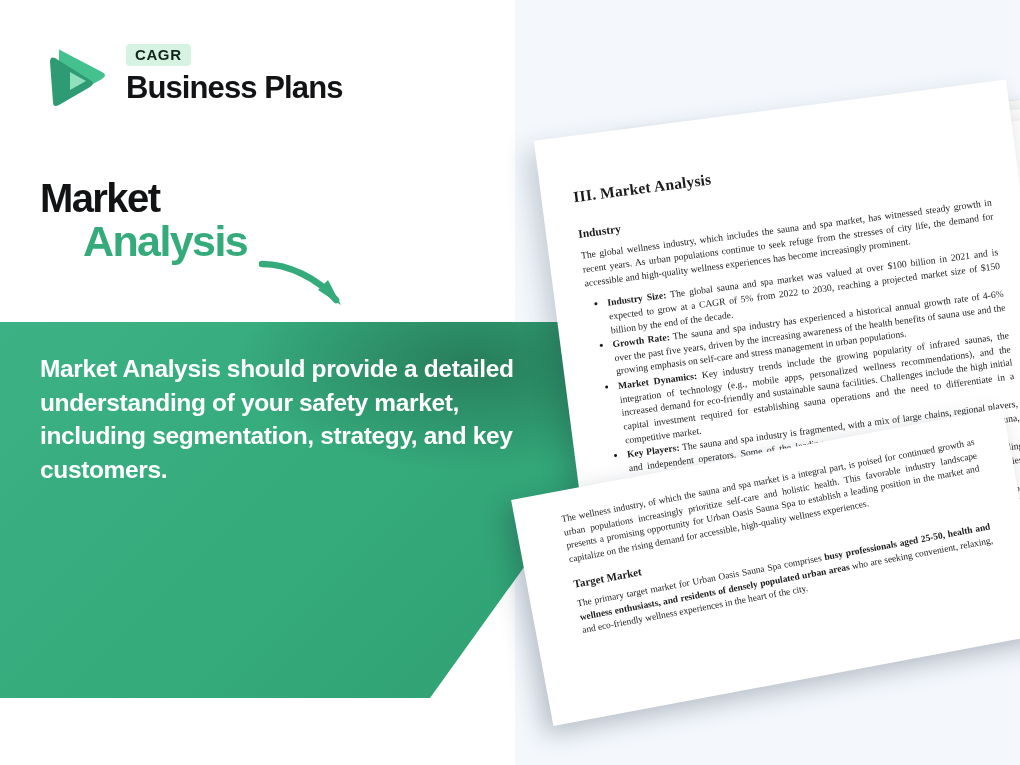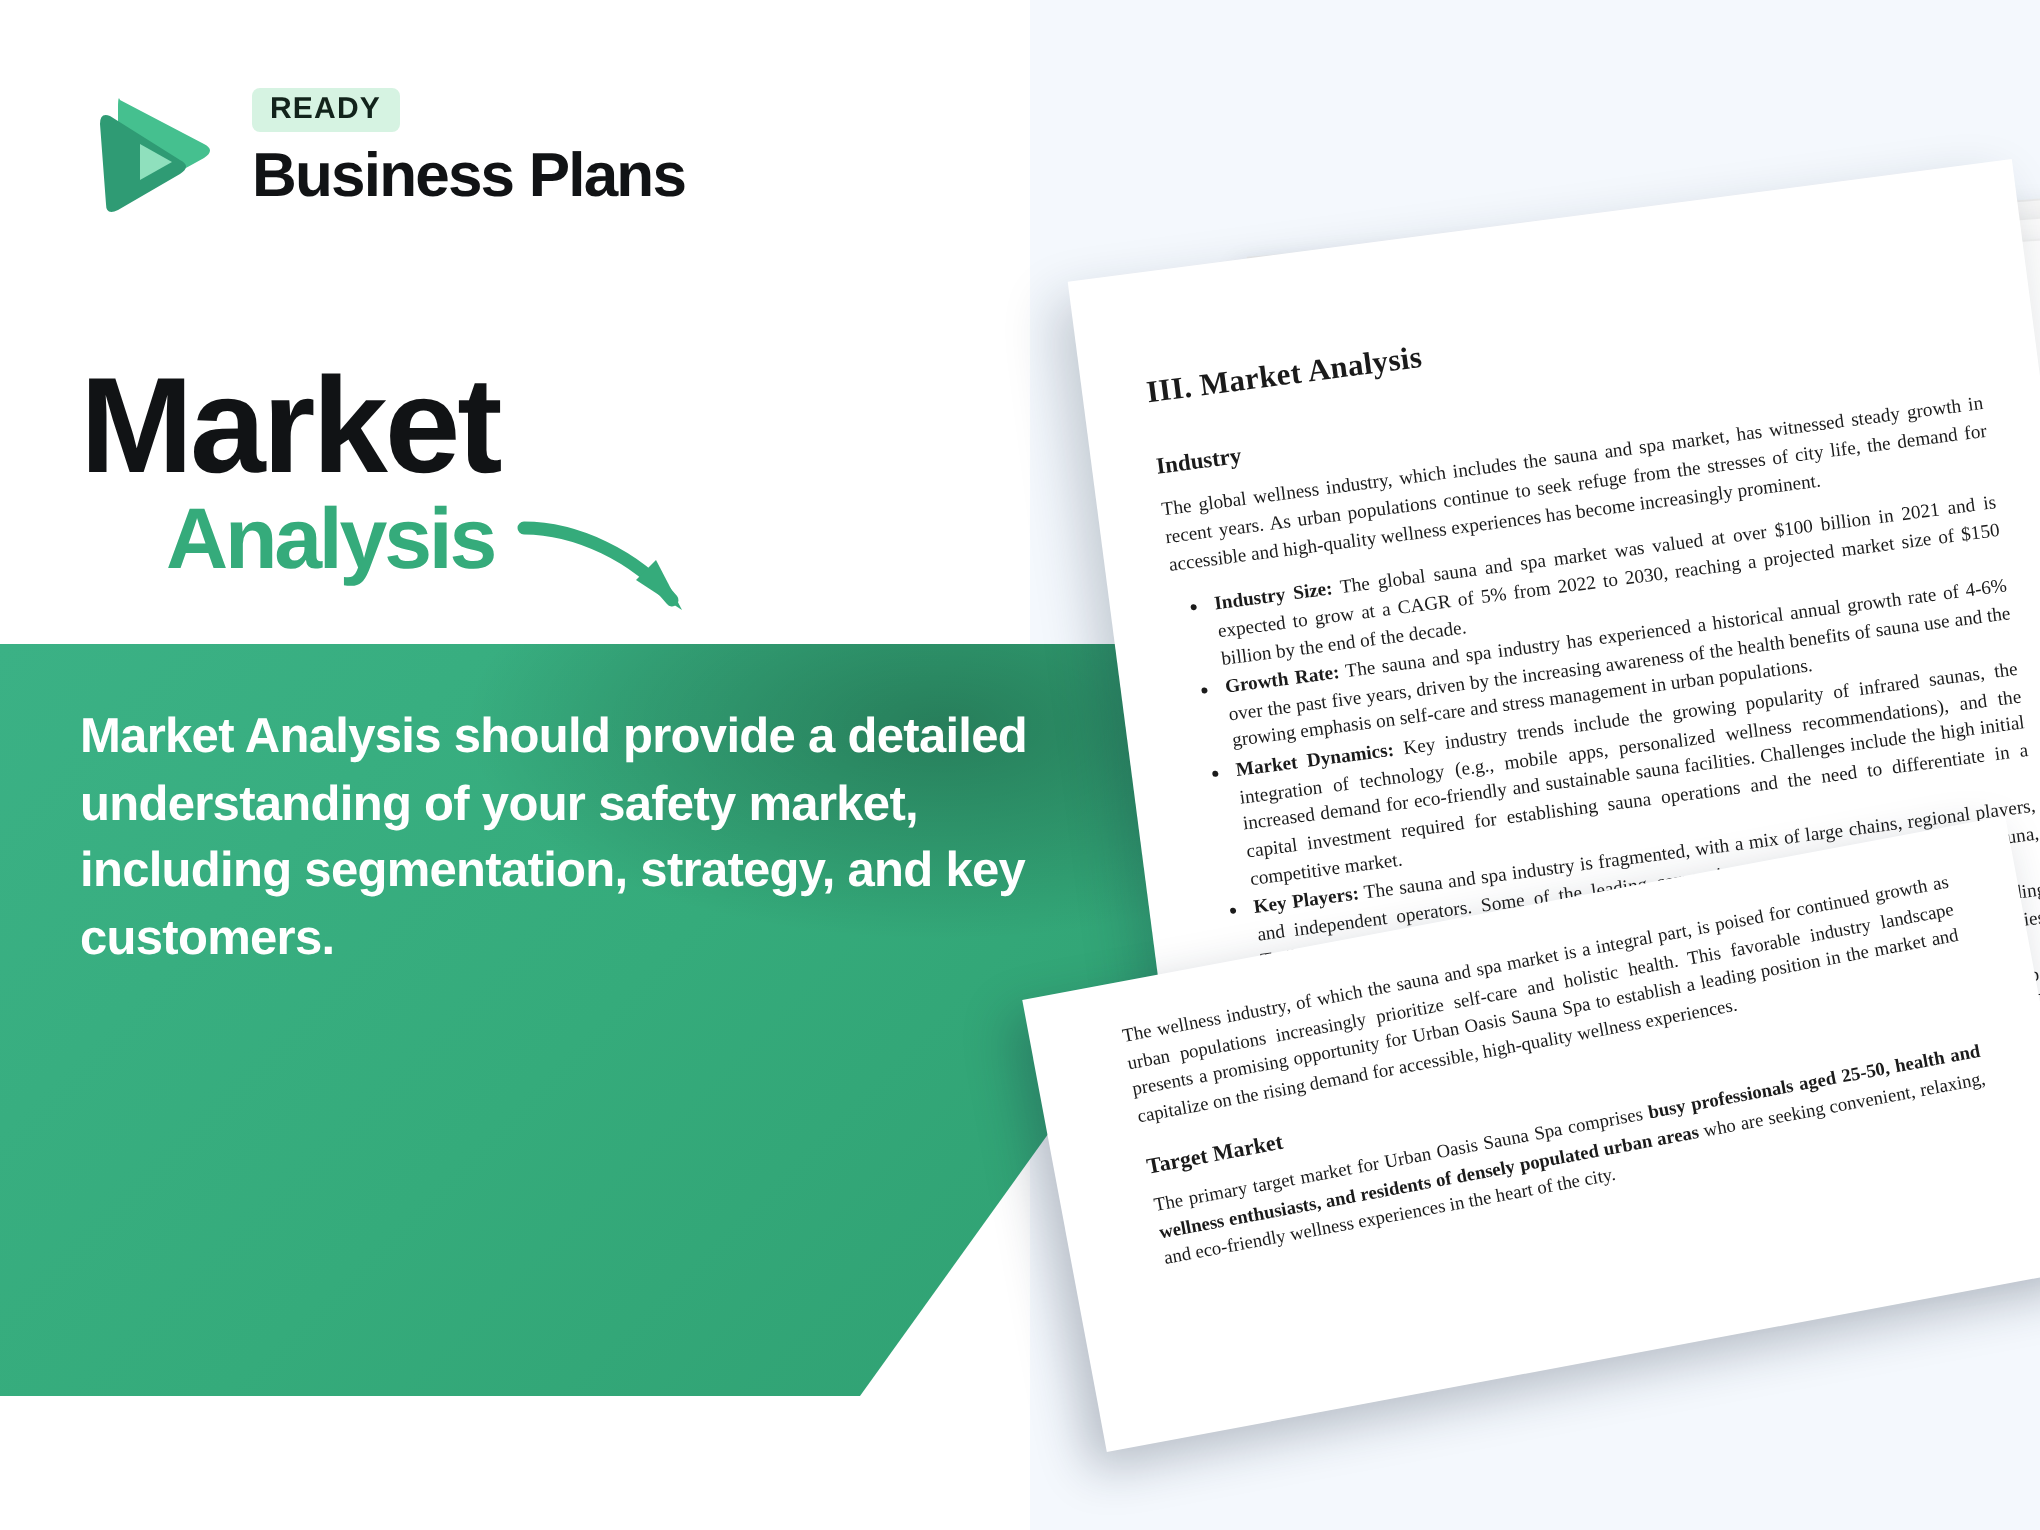--- a/index.html
+++ b/index.html
@@ -91,21 +91,21 @@
   }
 
   
   .title-block {
     position: absolute;
     left: 40px;
     top: 178px;
     z-index: 20;
   }
   .title-line1 {
-    font-size: 68px;
+    font-size: 40px;
     font-weight: bold;
     color: #111315;
     letter-spacing: -1.6px;
     line-height: 1.03;
   }
   .title-line2 {
     font-size: 43px;
     font-weight: bold;
     color: #35ab7b;
     letter-spacing: -1.6px;
@@ -299,21 +299,21 @@
 
   <div class="logo-block">
     <div class="logo-mark">
       <svg width="72" height="76" viewBox="0 0 72 76" xmlns="http://www.w3.org/2000/svg">
         <path d="M20 14 L62 36 Q68 39 62 43 L24 64 Q19 67 19 61 L19 18 Q19 11 20 14 Z" fill="#45c08f"></path>
         <path d="M10 26 Q10 20 15 22 L50 44 Q56 47 50 51 L19 69 Q13 72 13 66 Z" fill="#2f9b74"></path>
         <path d="M30 36 L46 45 L30 54 Z" fill="#8fe0bd"></path>
       </svg>
     </div>
     <div class="brand-text">
-      <div class="ready-badge">READY</div>
+      <div class="ready-badge">CAGR</div>
       <div class="brand-name">Business Plans</div>
     </div>
   </div>
 
   <div class="title-block">
     <div class="title-line1">Market</div>
     <div class="title-line2">Analysis</div>
   </div>
 
   <div class="arrow-svg">

